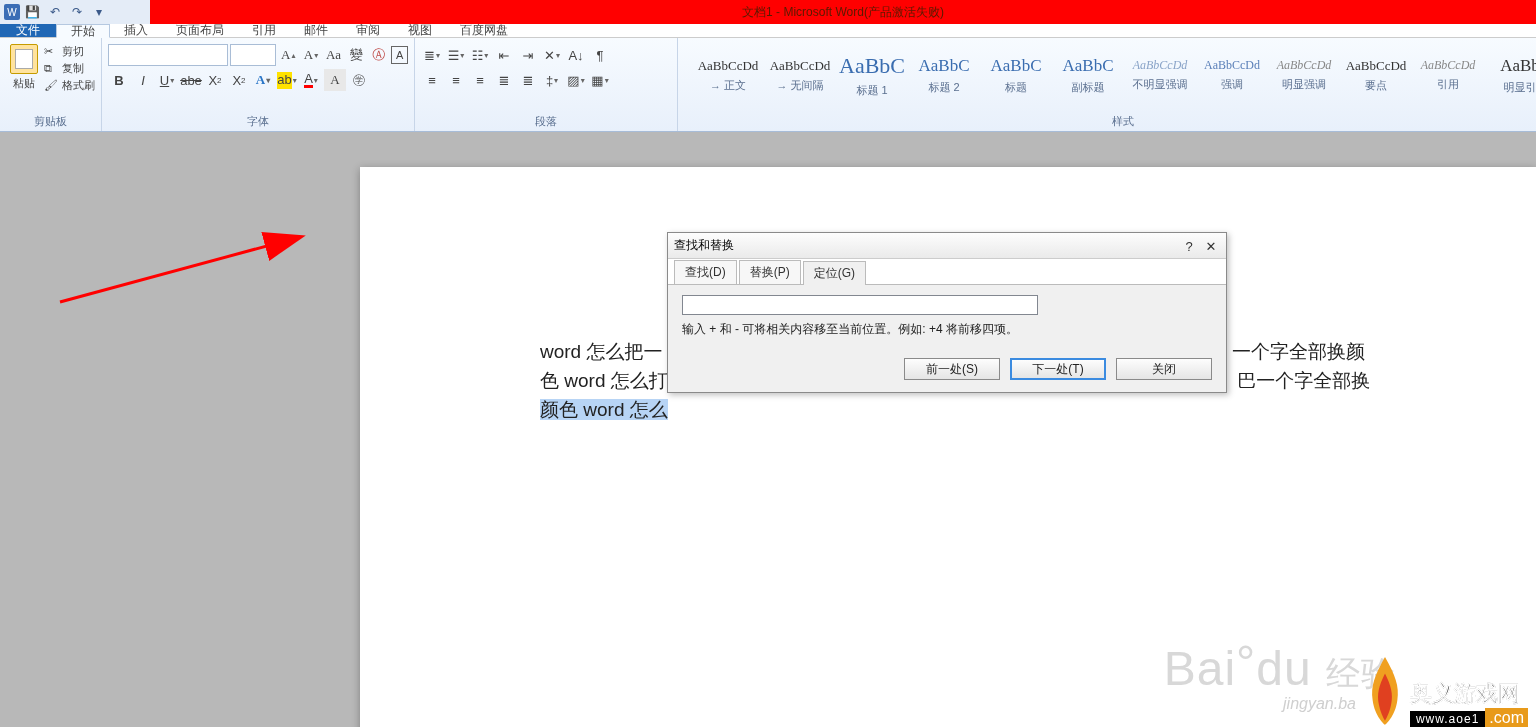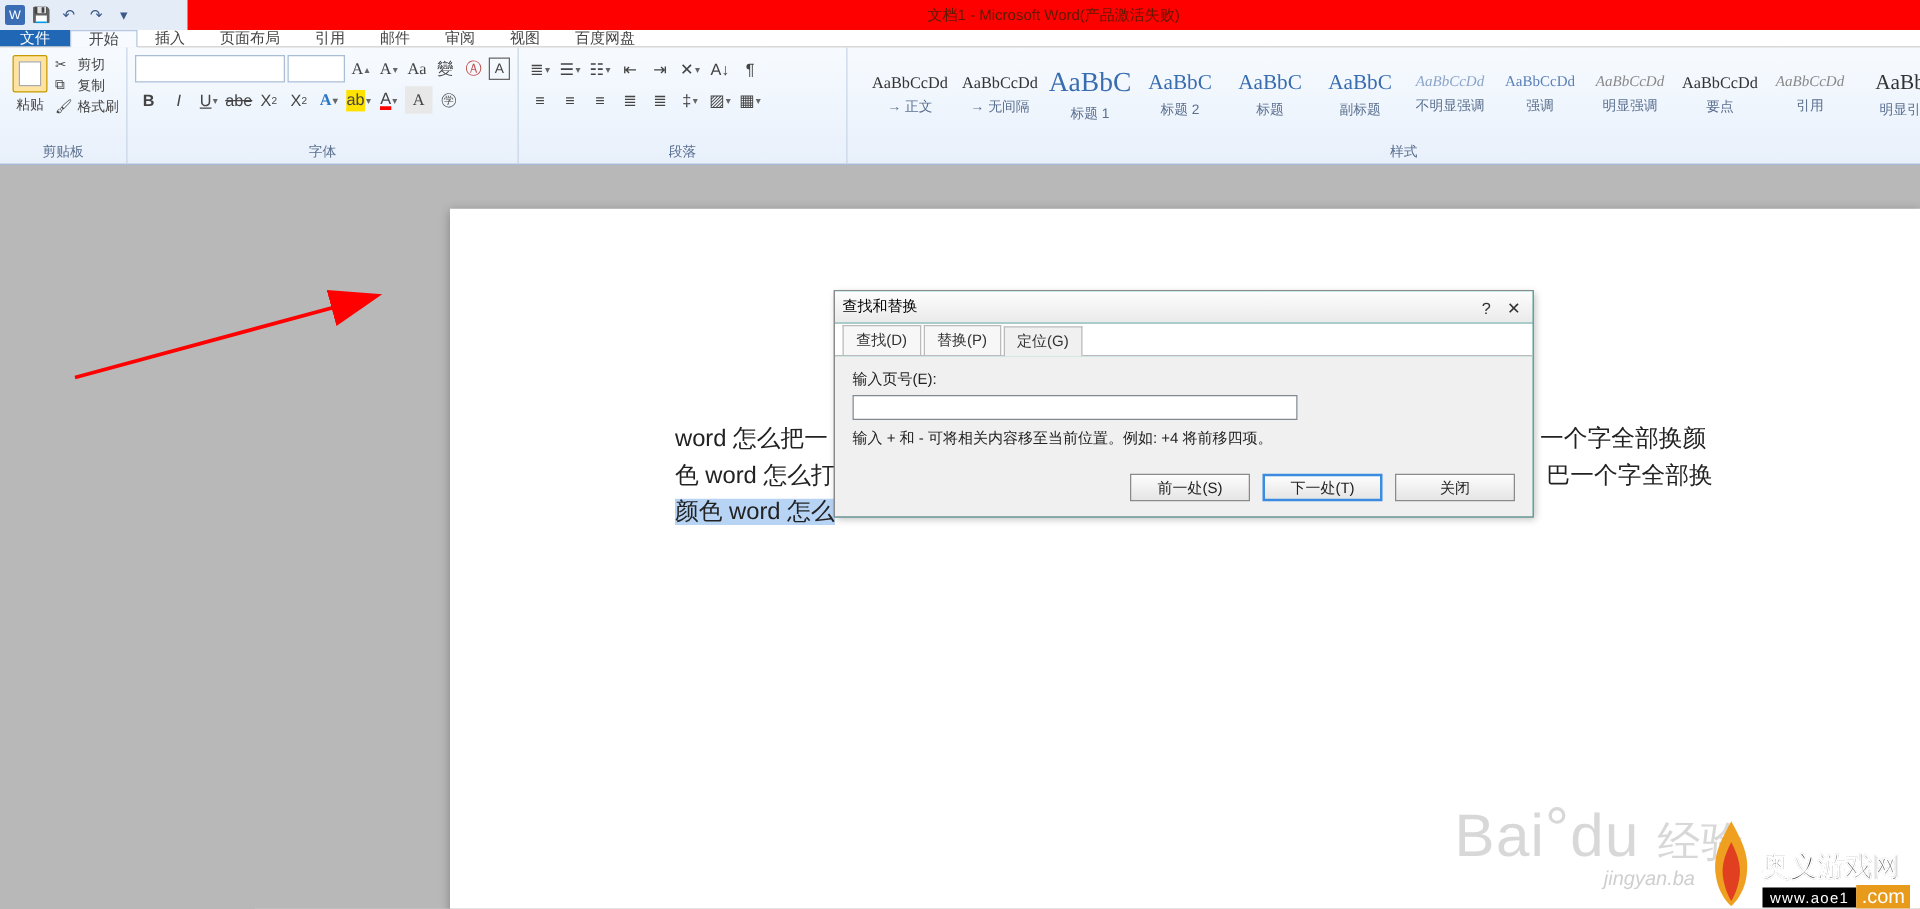--- a/index.html
+++ b/index.html
@@ -56,21 +56,21 @@
   
   .doc-area { position: absolute; left: 0; right: 0; top: 142px; bottom: 0; background: #b8b8b8; overflow: hidden; padding-left: 30px; }
   .doc-page { position: absolute; left: 360px; top: 25px; width: 1176px; height: 1400px; background: #fff; box-shadow: 0 2px 8px rgba(0,0,0,.3); }
   .doc-text { position: absolute; left: 180px; top: 170px; width: 840px; font-family: "SimSun", serif; font-size: 19px; color: #222; line-height: 29px; }
   .sel { background: #b7d4f5; }
 
   
   .arrow-svg { position: absolute; left: 0; top: 0; pointer-events: none; }
 
   
-  .dialog { position: absolute; left: 667px; top: 232px; width: 560px; background: #14b8a6; border: 1px solid #8a8a8a; box-shadow: 2px 2px 6px rgba(0,0,0,.25); font-size: 12px; }
+  .dialog { position: absolute; left: 667px; top: 232px; width: 560px; background: #bef264; border: 1px solid #8a8a8a; box-shadow: 2px 2px 6px rgba(0,0,0,.25); font-size: 12px; }
   .dlg-title { height: 26px; border-bottom: 1px solid #ccc; display: flex; align-items: center; padding: 0 6px; background: linear-gradient(#fdfdfd,#eaeaea); position: relative; }
   .dlg-help, .dlg-close { position: absolute; top: 4px; width: 18px; height: 18px; display: flex; align-items: center; justify-content: center; font-size: 13px; color: #333; cursor: pointer; }
   .dlg-help { right: 28px; }
   .dlg-close { right: 6px; }
   .dlg-tabs { height: 26px; display: flex; align-items: flex-end; padding: 0 6px; border-bottom: 1px solid #bbb; background: #fff; }
   .dlg-tab { padding: 3px 10px; border: 1px solid #bbb; border-bottom: none; margin-right: 2px; background: #f7f7f7; font-size: 12px; color: #333; cursor: pointer; }
   .dlg-tab.active { background: #f0f0f0; position: relative; top: 1px; }
   .dlg-body { padding: 10px 14px 12px 14px; background: #f0f0f0; }
   .dlg-row1 { display: flex; gap: 20px; }
   .dlg-col { display: flex; flex-direction: column; }
@@ -321,21 +321,20 @@
     <span class="dlg-close">✕</span>
   </div>
   <div class="dlg-tabs">
     <div class="dlg-tab">查找(D)</div>
     <div class="dlg-tab">替换(P)</div>
     <div class="dlg-tab active">定位(G)</div>
   </div>
   <div class="dlg-body">
     <div class="dlg-row1">
       <div class="dlg-col">
-        <div class="dlg-lbl">输入页号(E):</div>
         <input class="page-input" value="" style="">
         <div class="hint">输入 + 和 - 可将相关内容移至当前位置。例如: +4 将前移四项。</div>
       </div>
     </div>
     <div class="dlg-buttons">
       <button class="dlg-btn">前一处(S)</button>
       <button class="dlg-btn primary">下一处(T)</button>
       <button class="dlg-btn">关闭</button>
     </div>
   </div>

